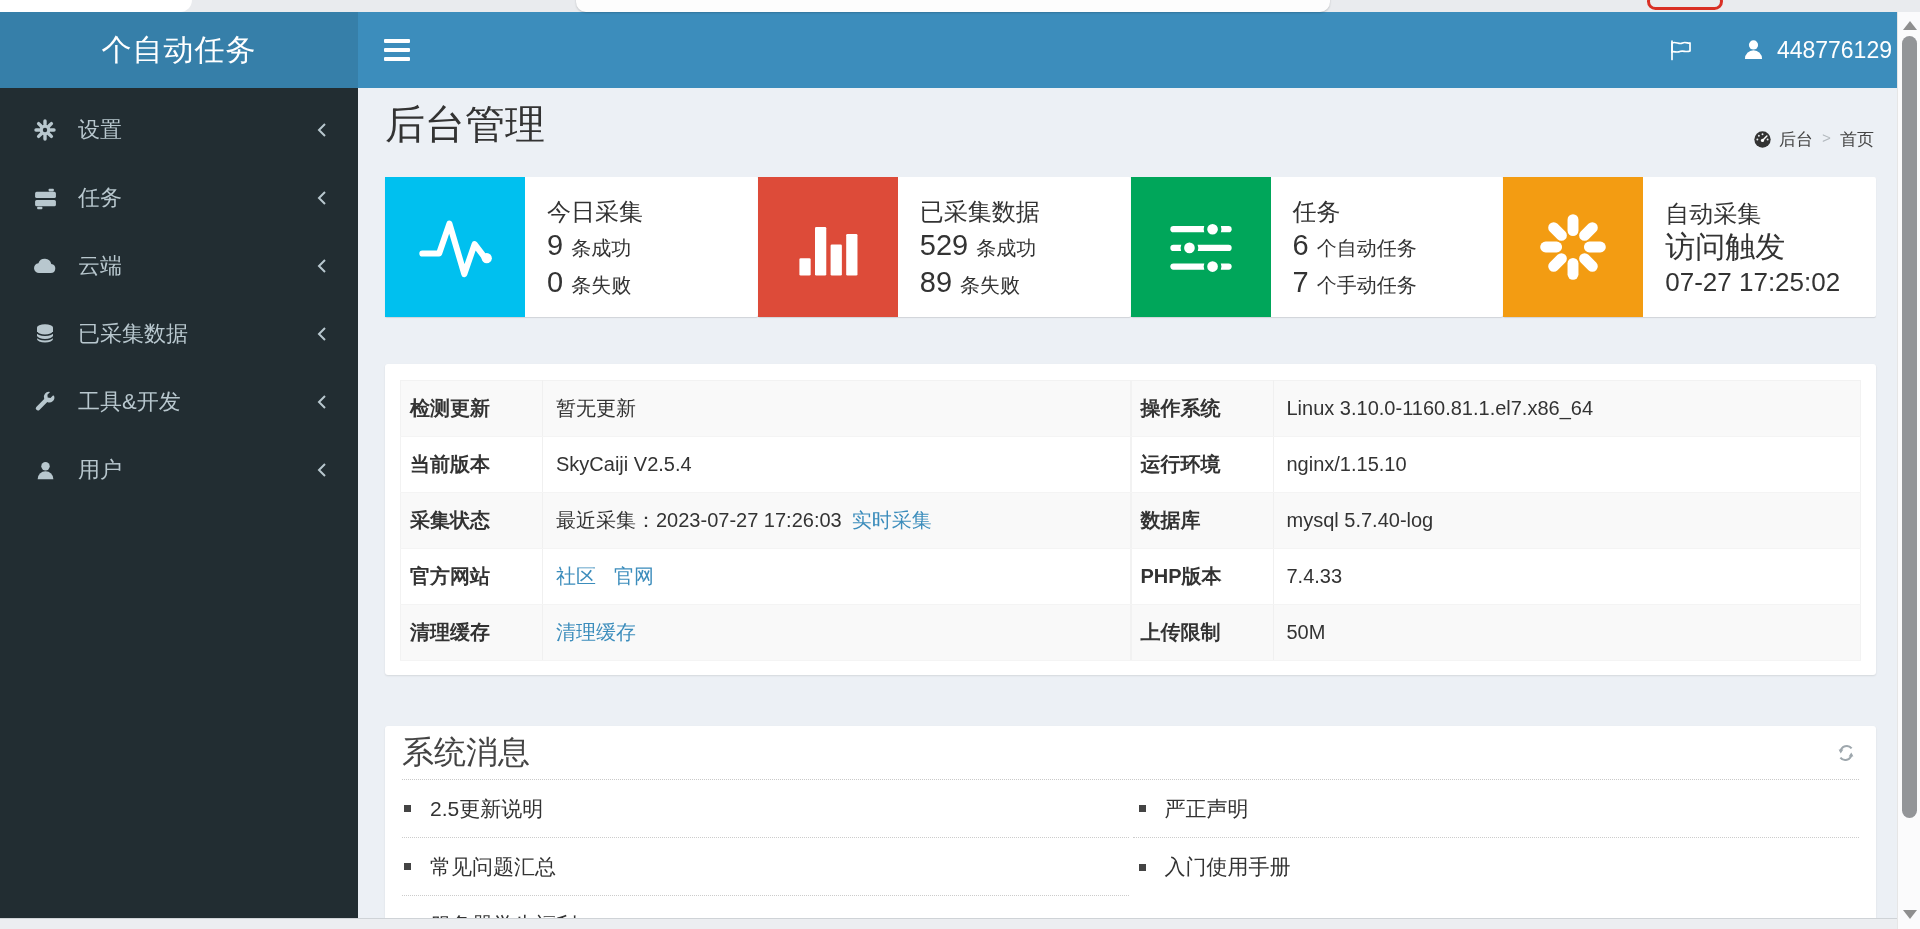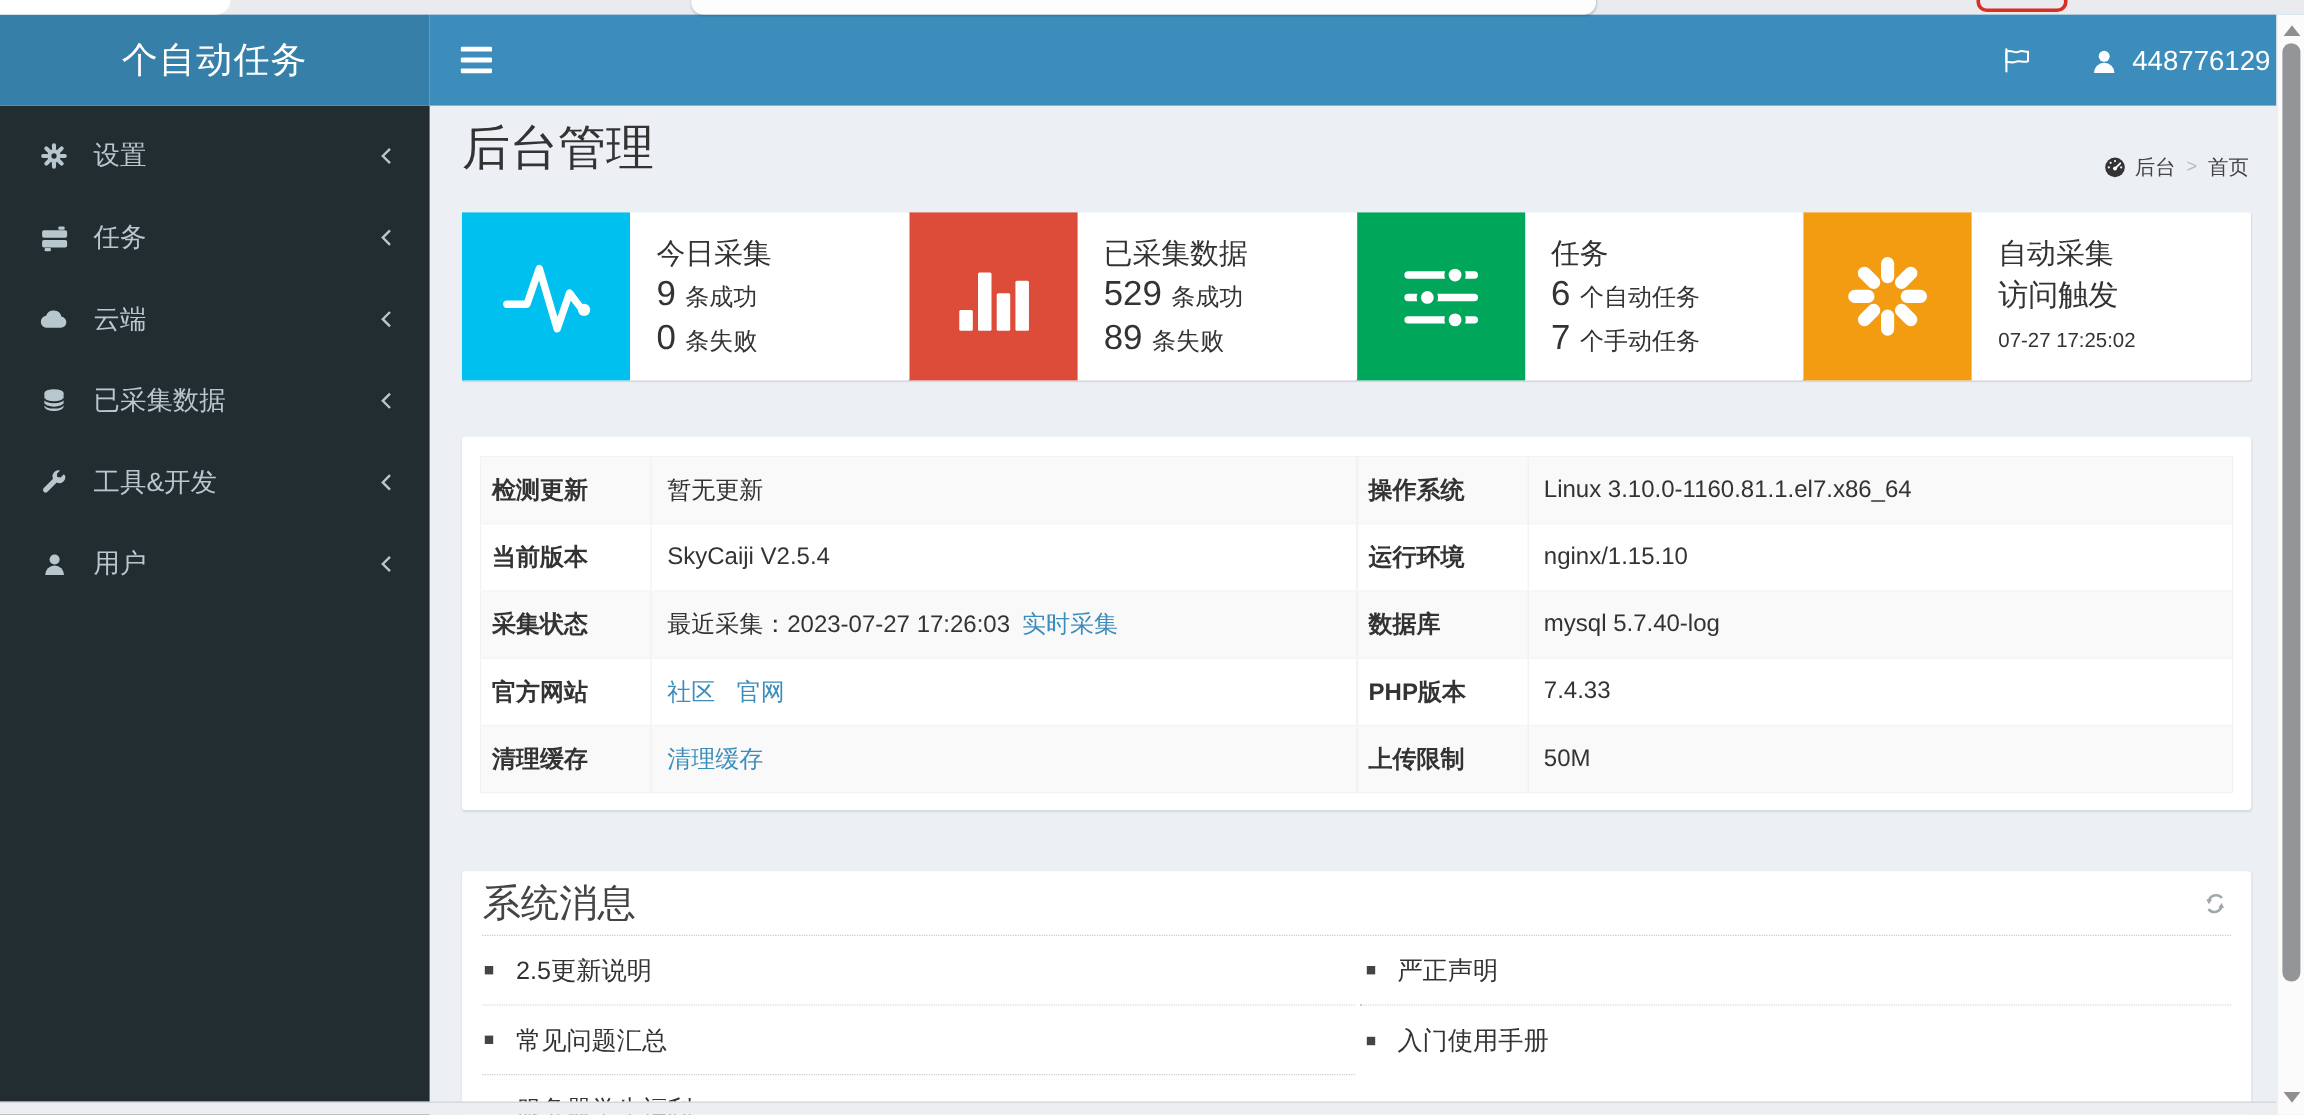--- a/index.html
+++ b/index.html
@@ -18,21 +18,21 @@
   
   .header { position:absolute; top:12px; left:0; right:0; height:76px; display:flex; z-index:40; }
   .logo { width:358px; background:#367fa9; color:#fff; font-size:30px;
     display:flex; align-items:center; justify-content:center; letter-spacing:1px; cursor:pointer; }
   .navbar { flex:1; background:#3c8dbc; position:relative; display:flex; align-items:center; }
   .hamburger { margin-left:26px; width:26px; height:22px; display:flex; flex-direction:column;
     justify-content:space-between; cursor:pointer; }
   .hamburger span { display:block; height:4px; background:#fff; border-radius:1px; }
   .nav-right { position:absolute; right:28px; top:0; height:100%; display:flex; align-items:center; gap:48px; }
   .nav-flag { cursor:pointer; display:flex; align-items:center; }
-  .nav-user { display:flex; align-items:flex-end; gap:11px; color:#fff; font-size:23px; cursor:pointer; }
+  .nav-user { display:flex; align-items:flex-start; gap:11px; color:#fff; font-size:23px; cursor:pointer; }
 
   
   .sidebar { position:absolute; top:88px; left:0; bottom:0; width:358px; background:#222d32; padding-top:8px; z-index:30; }
   .side-item { height:68px; display:flex; align-items:center; padding:0 30px 0 28px;
     color:#b8c7ce; font-size:22px; position:relative; cursor:pointer; }
   .side-icon { width:34px; margin-right:16px; display:flex; justify-content:center; align-items:center; }
   .side-chev { position:absolute; right:30px; top:50%; transform:translateY(-50%); display:flex; }
 
   
   .content { position:absolute; left:358px; top:88px; right:24px; bottom:0; padding:0 20px 0 27px; }
@@ -50,22 +50,22 @@
   .ib-icon { width:140px; display:flex; align-items:center; justify-content:center; flex:none; }
   .ib-aqua   { background:#00c0ef; }
   .ib-red    { background:#dd4b39; }
   .ib-green  { background:#00a65a; }
   .ib-yellow { background:#f39c12; }
   .ib-body { flex:1; padding:12px 8px 10px 22px; display:flex; flex-direction:column; justify-content:center; }
   .ib-title { font-size:24px; color:#333; line-height:33px; }
   .ib-row { font-size:20px; color:#333; line-height:34px; }
   .ib-num { font-size:29px; margin-right:8px; }
   .ib-num:empty { margin:0; }
-  .ib-row.big  { font-size:25px; }
-  .ib-row.time { font-size:17px; }
+  .ib-row.big  { font-size:30px; }
+  .ib-row.time { font-size:26px; }
 
   
   .sysinfo { margin-top:47px; background:#fff; border-radius:3px; box-shadow:0 1px 2px rgba(0,0,0,.10);
     padding:16px 15px 14px; display:flex; }
   .sysinfo table { flex:1; width:100%; border-collapse:collapse; font-size:20px; color:#333;
     border:1px solid #f2f2f2; }
   .sysinfo td { height:56px; border-bottom:1px solid #f4f4f4; }
   .sysinfo tr:nth-child(odd) { background:#f9f9f9; }
   .sysinfo td.lbl { width:142px; font-weight:bold; padding-left:9px; border-right:1px solid #f0f0f0; }
   .sysinfo td.val { padding-left:13px; }

